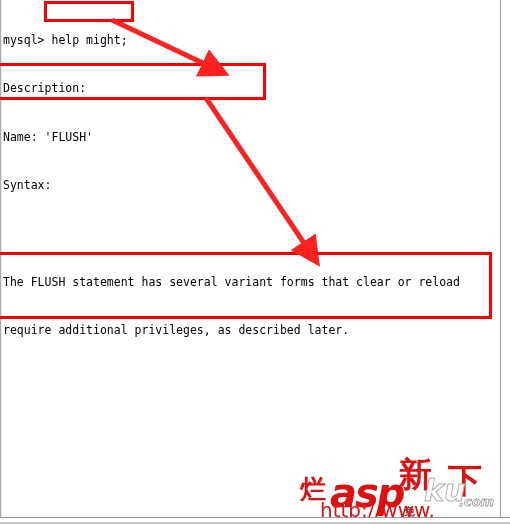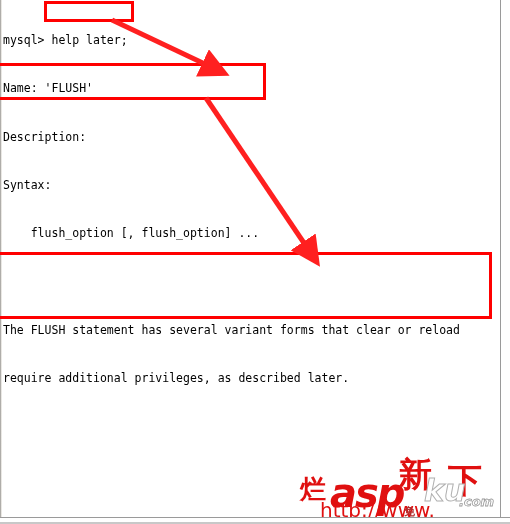--- a/index.html
+++ b/index.html
@@ -167,25 +167,24 @@
   }
 </style>
 </head>
 <body>
 
 <div id="screenshot">
 
   <div class="win-border-left"></div>
 
   <div class="console">
-    <div class="line"><span>mysql&gt;</span><span> help later;</span></div>
+    <div class="line"><span>mysql&gt;</span><span> help might;</span></div>
+    <div class="line">Description:</div>
     <div class="line">Name: 'FLUSH'</div>
-    <div class="line">Description:</div>
     <div class="line">Syntax:</div>
-    <div class="line">    flush_option [, flush_option] ...</div>
     <div class="line"></div>
     <div class="line">The FLUSH statement has several variant forms that clear or reload</div>
     <div class="line">require additional privileges, as described later.</div>
     
     
     
     
     
 
     

